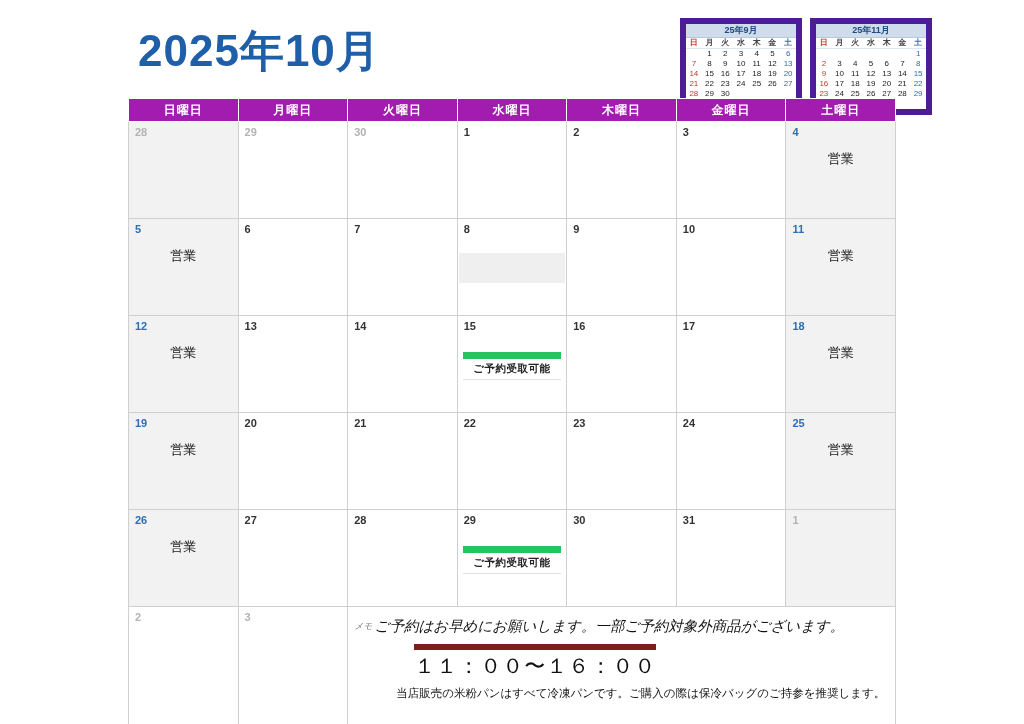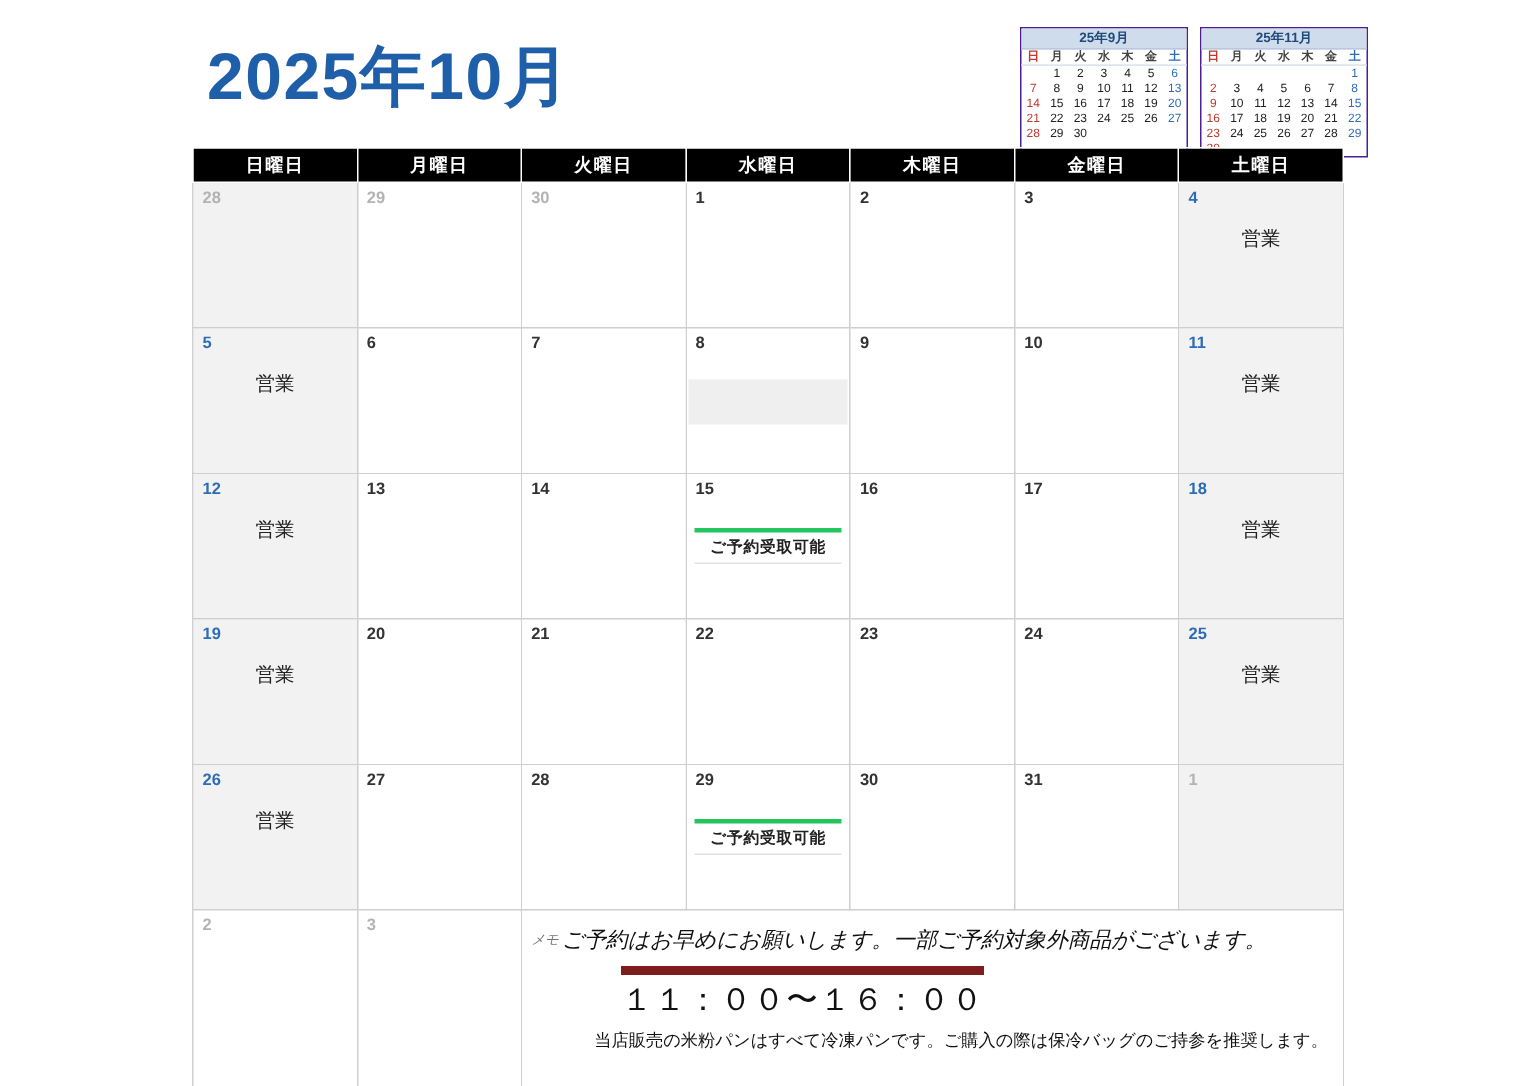--- a/index.html
+++ b/index.html
@@ -34,21 +34,21 @@
 
   
   .mini-wrap {
     position: absolute;
     top: 18px;
     display: flex;
     gap: 8px;
   }
   .mini {
     width: 110px;
-    border: 1px solid #4c1d95;
+    border: 6px solid #4c1d95;
     background: #ffffff;
     font-size: 8px;
     line-height: 1.25;
   }
   .mini .mini-head {
     background: #cfdcec;
     color: #204a7a;
     font-weight: bold;
     text-align: center;
     font-size: 9px;
@@ -78,21 +78,21 @@
   
   .cal {
     position: absolute;
     left: 128px;
     top: 98px;
     width: 768px;
     border-collapse: collapse;
     table-layout: fixed;
   }
   .cal th {
-    background: #000000;
+    background: #a21caf;
     color: #ffffff;
     font-size: 12px;
     font-weight: bold;
     height: 20px;
     border: 1px solid #ffffff;
     letter-spacing: 1px;
   }
   .cal td {
     border: 1px solid #cfcfcf;
     vertical-align: top;
@@ -121,21 +121,21 @@
     text-align: center;
     font-size: 13px;
     color: #222;
   }
   .tag {
     position: absolute;
     left: 5px;
     right: 5px;
     top: 36px;
     background: #ffffff;
-    border-top: 3px solid #22c55e;
+    border-top: 7px solid #22c55e;
     border-bottom: 1px solid #e2e2e2;
     text-align: center;
     font-size: 10.5px;
     font-weight: bold;
     color: #222;
     padding: 3px 0;
     letter-spacing: 0.5px;
   }
   .grayband {
     position: absolute;

